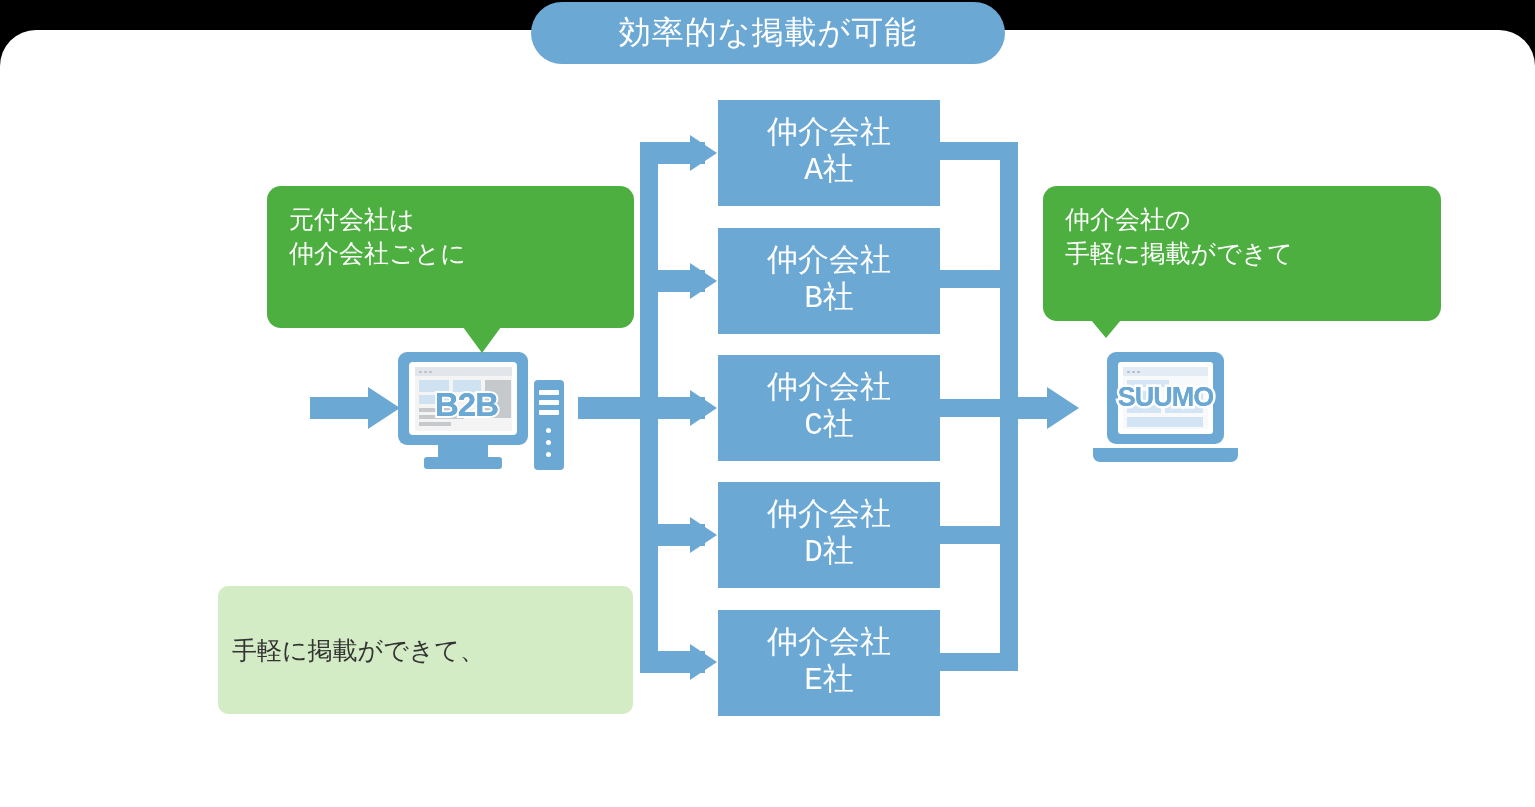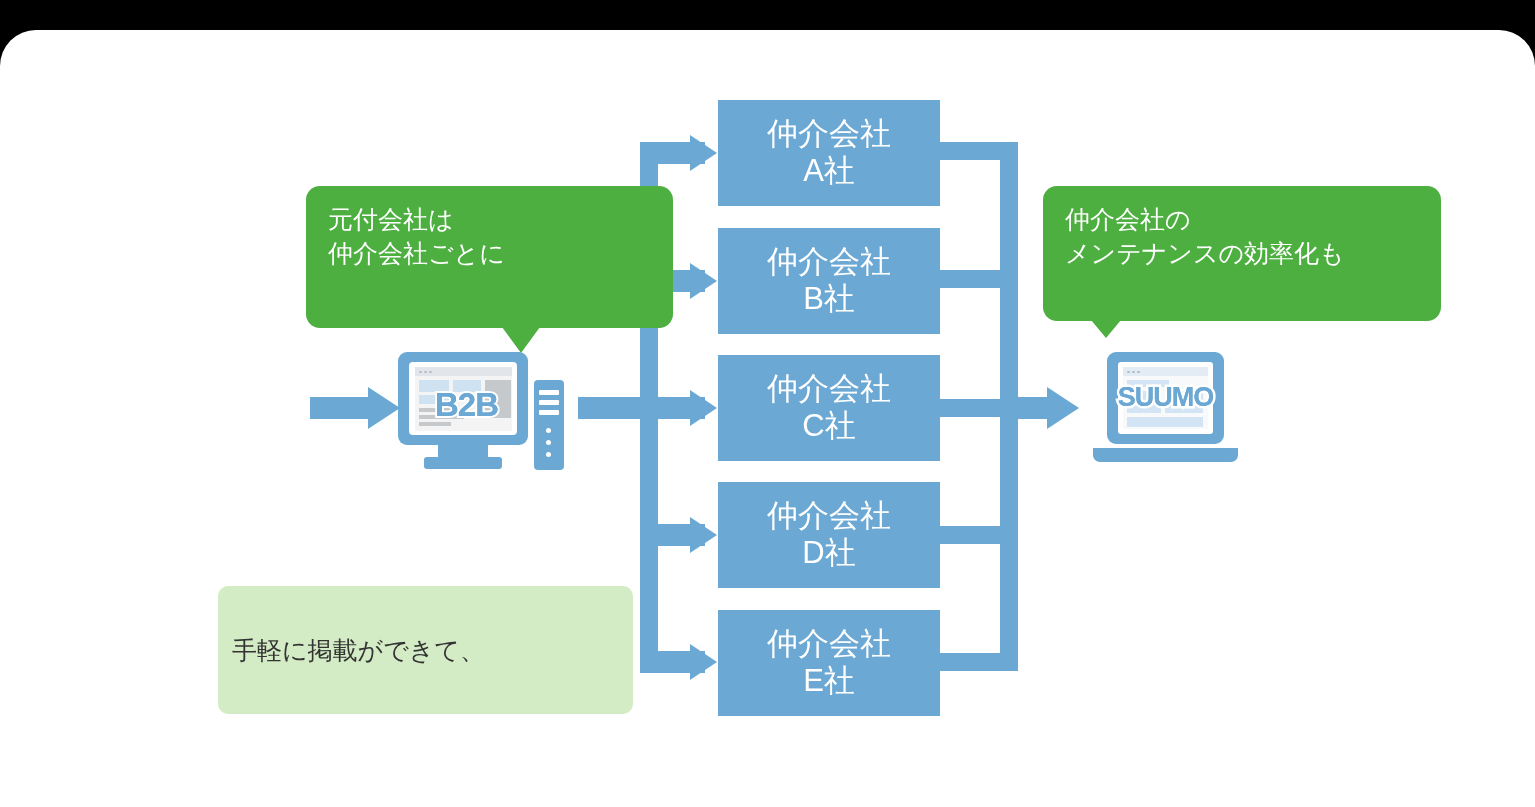--- a/index.html
+++ b/index.html
@@ -39,20 +39,21 @@
 
   
   .blue-box {
     position: absolute;
     background: #6ba8d4;
     color: #ffffff;
     display: flex; flex-direction: column;
     align-items: center; justify-content: center;
     line-height: 1.18;
     white-space: nowrap;
+    font-family: Liberation Mono, monospace;
   }
   .agency-box { left: 718px; width: 222px; height: 106px; font-size: 31px; }
   .agency-box .l1, .agency-box .l2 { display: block; }
 
   .seller-box {
     left: 93px; top: 350px; width: 215px; height: 118px;
     font-size: 33px;
   }
 
   
@@ -66,21 +67,21 @@
     line-height: 1.36;
     white-space: nowrap;
   }
   .callout .tail {
     position: absolute;
     width: 0; height: 0;
     border-left: 19px solid transparent;
     border-right: 19px solid transparent;
     border-top: 26px solid #4caf3f;
   }
-  #callout-left  { left: 267px; top: 186px; width: 367px; height: 142px; margin-left: 39px; }
+  #callout-left  { left: 267px; top: 186px; width: 367px; height: 142px; }
   #callout-left .tail { left: 196px; bottom: -25px; }
   #callout-right { left: 1043px; top: 186px; width: 398px; height: 135px; }
   #callout-right .tail { left: 48px; bottom: -17px;
     border-left-width: 15px; border-right-width: 15px; border-top-width: 18px; }
 
   .note-box {
     position: absolute;
     left: 218px; top: 586px; width: 415px; height: 128px;
     background: #d4ecc5;
     border-radius: 10px;
@@ -183,20 +184,23 @@
     position: absolute; left: 0; top: 96px; width: 145px; height: 14px;
     background: #6ba8d4; border-radius: 0 0 7px 7px;
   }
 </style>
 </head>
 <body>
 
 <div id="canvas">
   <div id="stage">
 
+    <div class="title-banner">
+      <span>効率的な掲載が可能</span>
+    </div>
 
 
     <div class="bar" style="left:310px; top:397px; width:62px; height:22px;"></div>
     <div class="arrowhead" style="left:368px; top:387px;"></div>
 
     <div class="device" id="b2b-icon">
       <div class="monitor">
         <div class="screen">
           <div class="browser">
             <div class="bbar"></div>
@@ -299,21 +303,21 @@
     </div>
 
     <div class="callout" id="callout-left">
       <span>元付会社は</span><br>
       <span>仲介会社ごとに</span><br>
       <div class="tail"></div>
     </div>
 
     <div class="callout" id="callout-right">
       <span>仲介会社の</span><br>
-      <span>メンテナンスの効率化も</span><br>
+      <span>手軽に掲載ができて</span><br>
       <div class="tail"></div>
     </div>
 
     <div class="note-box">
       <span>手軽に掲載ができて、</span>
     </div>
 
 
   </div>
 </div>

